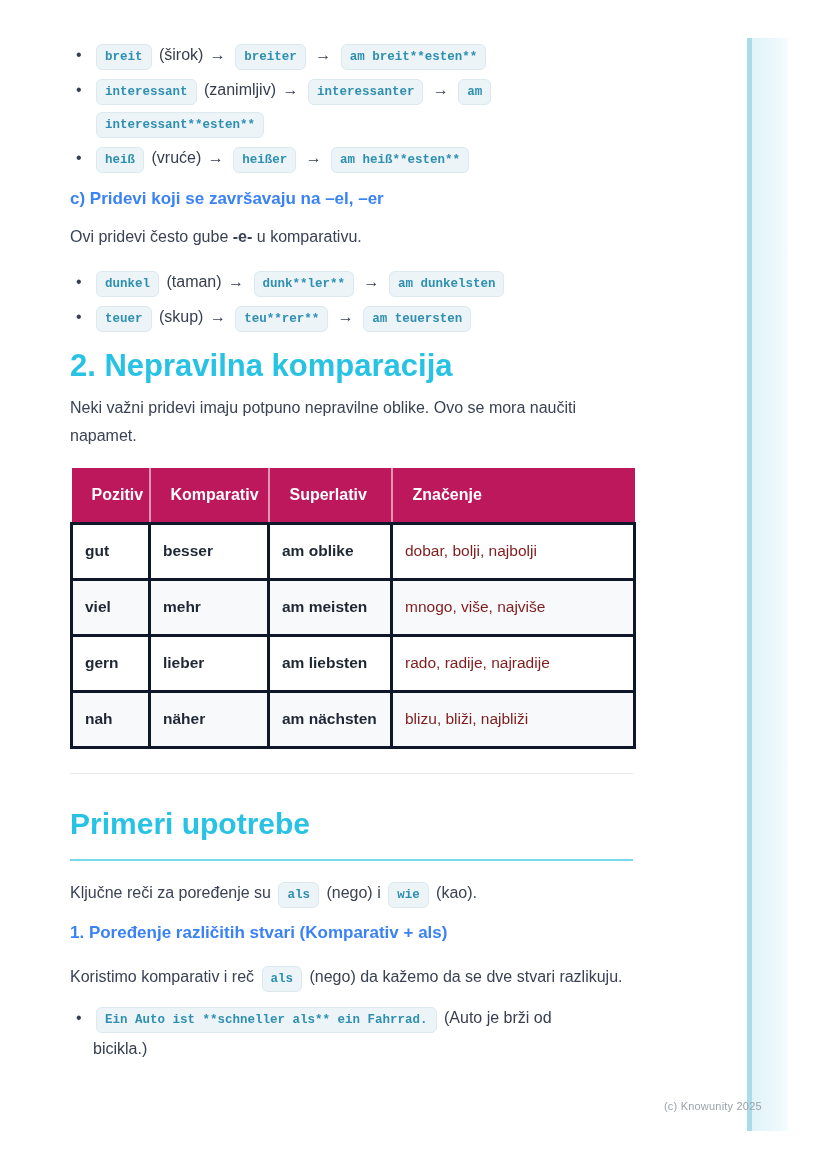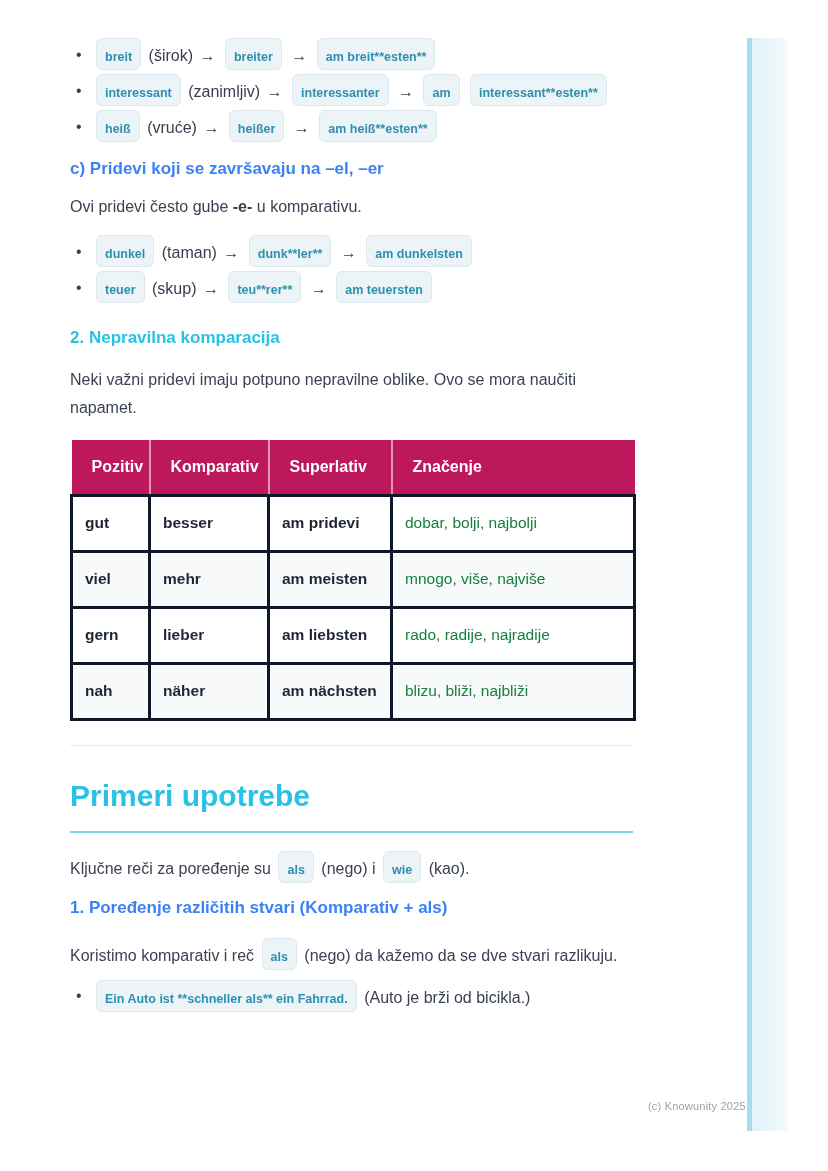--- a/index.html
+++ b/index.html
@@ -6,55 +6,55 @@
   html,body { width:828px; height:1171px; }
   body {
     position:relative; background:#ffffff; overflow:hidden;
     font-family:"Liberation Sans", sans-serif; color:#363e4f;
   }
   .content { position:absolute; left:70px; top:0; width:563px; padding-top:38px; }
 
   
   .chip {
     display:inline-block; white-space:nowrap;
-    font-family:Liberation Sans, sans-serif; font-weight:700; font-size:12.5px;
+    font-family:Liberation Mono, monospace; font-weight:700; font-size:12.5px;
     color:#2f8fb0; background:#ecf4f8; border:1px solid #dbe9ef; border-radius:6px;
-    padding:10px 8px 3px; margin:0 3px; line-height:17px; vertical-align:baseline;
+    padding:4px 8px 3px; margin:0 3px; line-height:17px; vertical-align:baseline;
   }
   .arrow { color:#363e4f; font-size:16px; margin:0 2px; }
   .txt { font-size:16px; color:#363e4f; }
 
   ul { list-style:none; }
   ul li { position:relative; padding-left:23px; line-height:33px; margin-bottom:2px; font-size:16px; }
   ul li::before { content:"•"; position:absolute; left:6px; top:0; color:#363e4f; font-size:16px; }
 
   h3.sub { font-size:17px; font-weight:700; color:#3b82f6; line-height:21px; }
   p.body { font-size:16px; line-height:28px; color:#3a4254; }
 
   .h3-c { margin-top:14px; }
   .p-ovi { margin-top:14px; }
   .bul-b { margin-top:14px; }
 
-  h2.cyan { margin-top:16px; font-size:17px; font-weight:800; color:#27c2e4; line-height:33px; }
+  h2.cyan { margin-top:16px; font-size:31px; font-weight:800; color:#27c2e4; line-height:33px; }
   .p-neki { margin-top:12px; }
 
   
   table.cmp { margin-top:18px; width:563px; border-collapse:collapse; table-layout:fixed; }
   table.cmp col.c1 { width:78px; } table.cmp col.c2 { width:119px; }
   table.cmp col.c3 { width:123px; } table.cmp col.c4 { width:243px; }
   table.cmp thead th {
     background:#be185d; color:#ffffff; font-size:16px; font-weight:700; text-align:left;
     height:55px; padding-left:20px; border-right:2px solid rgba(255,255,255,.55);
   }
   table.cmp thead th:last-child { border-right:none; }
   table.cmp tbody td {
     height:56px; padding-left:12px; border:3px solid #0f172a; font-size:15.5px; vertical-align:middle;
   }
   table.cmp tbody td.k { font-weight:700; color:#1f2735; }
-  table.cmp tbody td.m { color:#15803d;margin-top:27px; }
+  table.cmp tbody td.m { color:#7f1d1d;margin-top:27px; }
   table.cmp tbody tr:nth-child(even) { background:#f7f9fb; }
 
   hr.divider { margin-top:24px; border:none; border-top:1px solid #e7eaee; }
 
   h1.primeri {
     margin-top:32px; font-size:30px; font-weight:800; color:#27c2e4; line-height:36px;
     padding-bottom:17px; border-bottom:2px solid #7ad8ea;
   }
   .p-kljucne { margin-top:18px; line-height:30px; }
   .h3-1 { margin-top:14px; }
@@ -63,21 +63,21 @@
   .bul-c li { max-width:515px; line-height:31px; }
 
   
   .edge-stripe {
     position:absolute; left:747px; top:38px; width:41px; height:1093px;
     border-left:5px solid #a8dcea;
     background:linear-gradient(90deg,#e1f3f9 0%, #eef9fc 80%, #f6fcfe 100%);
     z-index:1;
   }
   .footer-copy {
-    position:absolute; left:648px; top:1100px; z-index:2;
+    position:absolute; left:664px; top:1100px; z-index:2;
     font-size:11px; color:#9aa2ab; letter-spacing:.2px; white-space:nowrap;
   }
 </style>
 </head>
 <body>
 
 <div class="content">
 
   <ul class="bul-a">
     <li>
@@ -149,21 +149,21 @@
         <th>Pozitiv</th>
         <th>Komparativ</th>
         <th>Superlativ</th>
         <th>Značenje</th>
       </tr>
     </thead>
     <tbody>
       <tr>
         <td class="k">gut</td>
         <td class="k">besser</td>
-        <td class="k">am pridevi</td>
+        <td class="k">am oblike</td>
         <td class="m">dobar, bolji, najbolji</td>
       </tr>
       <tr>
         <td class="k">viel</td>
         <td class="k">mehr</td>
         <td class="k">am meisten</td>
         <td class="m">mnogo, više, najviše</td>
       </tr>
       <tr>
         <td class="k">gern</td>

